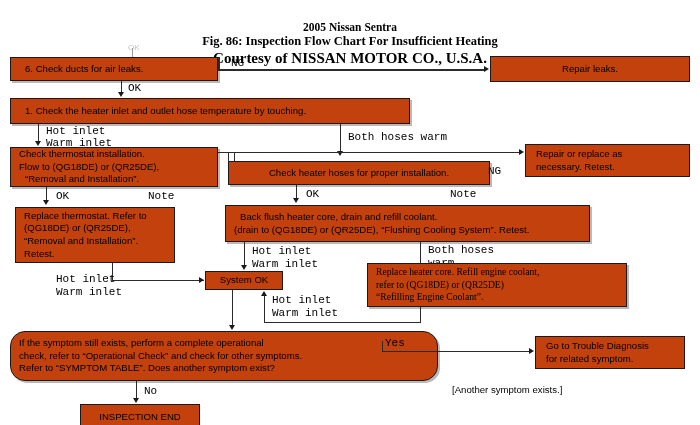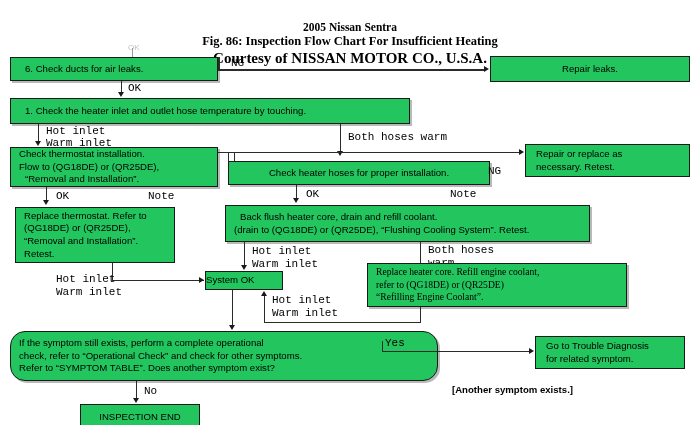--- a/index.html
+++ b/index.html
@@ -31,21 +31,21 @@
     line-height: 1.22;
   }
   .t1 { font-size: 11.5px; padding-top: 20px; }
   .t2 { font-size: 12.5px; }
   .t3 { font-size: 15px; }
 
   
   .box {
     position: absolute;
     box-sizing: border-box;
-    background: #22c55e;
+    background: #c2410c;
     border: 1.3px solid #1a1a1a;
     color: #000000;
     font-size: 9.6px;
     line-height: 1.33;
     display: flex;
     flex-direction: column;
     justify-content: center;
   }
   .box.shadowed {
     box-shadow: 2px 2px 0 0 #b9b9b9;
@@ -97,21 +97,21 @@
     position: absolute;
     font-size: 11px;
     color: #000000;
     white-space: nowrap;
     line-height: 1.2;
     font-family: Liberation Mono, monospace;
   }
   .lbl-bold {
     position: absolute;
     font-size: 9.6px;
-    font-weight: bold;
+    font-weight: normal;
     color: #000000;
     white-space: nowrap;
   }
 
   
   .remnant {
     position: absolute;
     color: #8d8d8d;
     font-size: 8px;
     white-space: nowrap;
@@ -217,21 +217,21 @@
   <div class="arrow-down" style="left:240.6px; top:265px;"></div>
   <div class="lbl" style="left:252px; top:245px;">Hot inlet</div>
   <div class="lbl" style="left:252px; top:258px;">Warm inlet</div>
 
   <div class="vline" style="left:420px; top:242px; height:24px;"></div>
   <div class="arrow-down" style="left:416.6px; top:265px;"></div>
   <div class="lbl" style="left:428px; top:244px;">Both hoses</div>
   <div class="lbl" style="left:428px; top:257px;">warm</div>
 
   <div class="box" style="left:205px; top:271px; width:78px; height:19px;">
-    <span class="ln" style="text-align:left;">System OK</span>
+    <span class="ln" style="text-align:center;">System OK</span>
   </div>
 
   <div class="box shadowed" style="left:367px; top:263px; width:260px; height:44px;font-family:Liberation Serif, serif;">
     <span class="ln pad-l8">Replace heater core.  Refill engine coolant,</span>
     <span class="ln pad-l8">refer to (QG18DE) or (QR25DE)</span>
     <span class="ln pad-l8">“Refilling Engine Coolant”.</span>
   </div>
 
   <div class="vline" style="left:420px; top:307px; height:16px;"></div>
   <div class="hline" style="left:264px; top:322px; width:157px;"></div>

